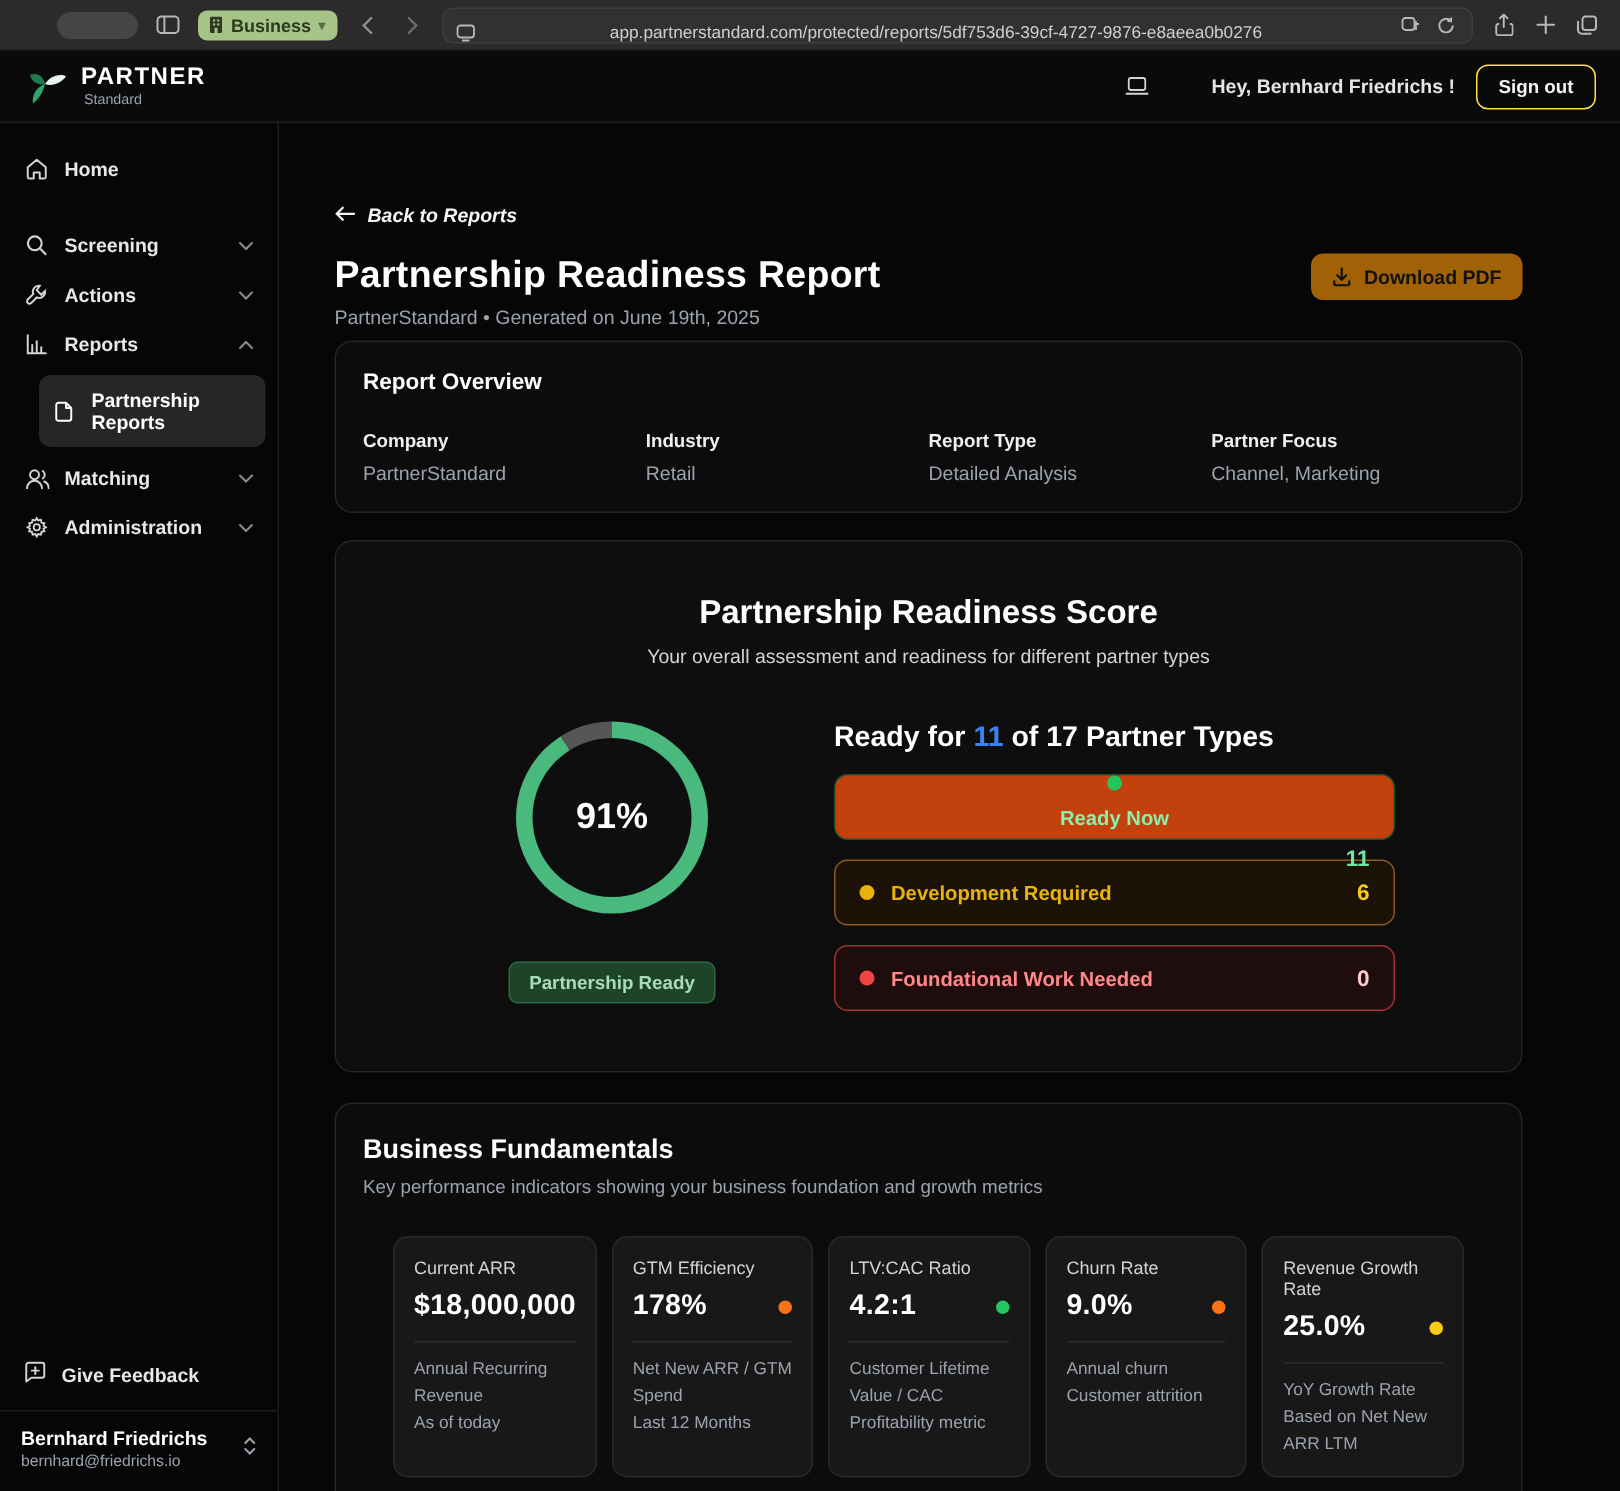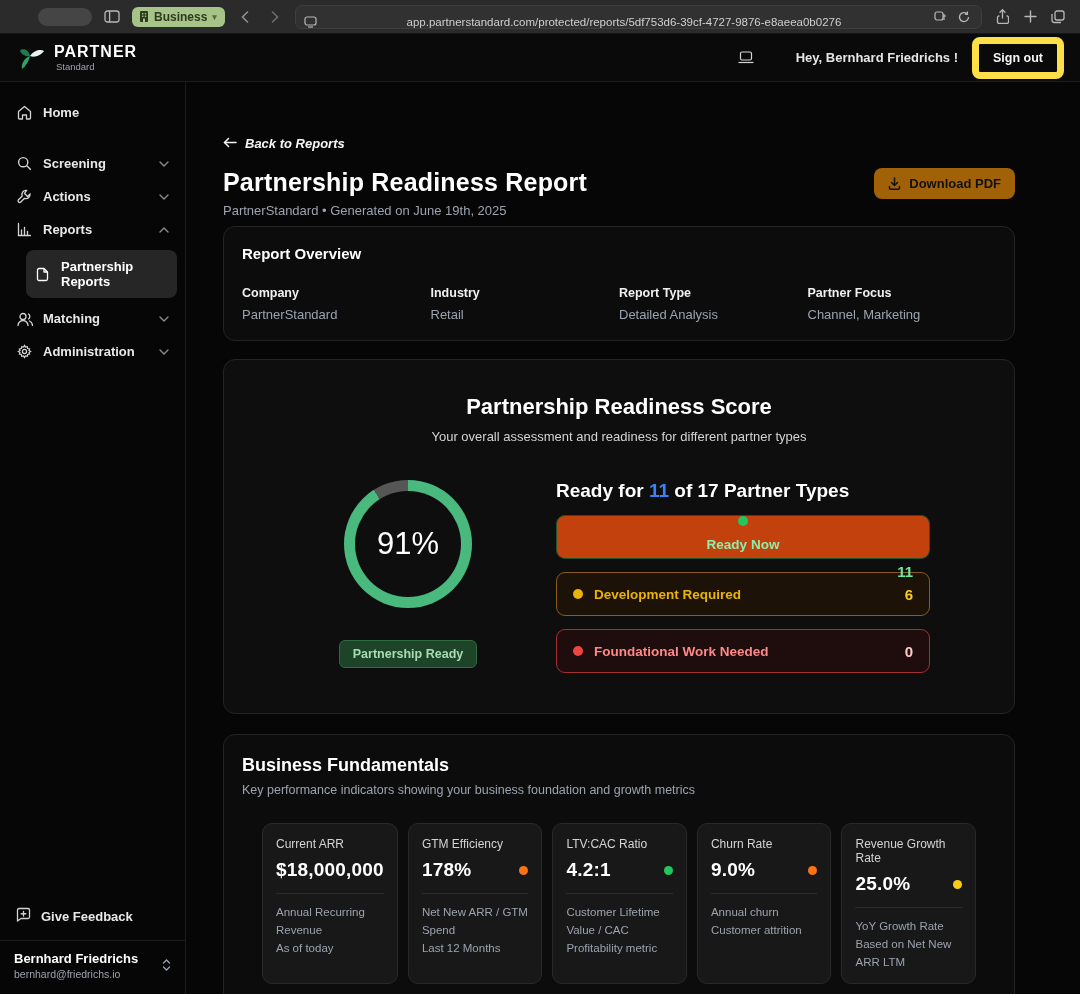--- a/index.html
+++ b/index.html
@@ -20,21 +20,21 @@
   .chrome-right { display:flex; align-items:center; gap:4px; }
 
   
   .appbar { height:48px; background:#0a0a0a; border-bottom:1px solid #1d1d1d; display:flex; align-items:center; padding:0 16px; }
   .logo { display:flex; align-items:center; gap:8px; }
   .logo-text { line-height:1; }
   .logo-title { color:#fff; font-weight:bold; font-size:16px; letter-spacing:1px; }
   .logo-sub { color:#9ca3af; font-size:9.5px; margin-top:2px; padding-left:2px; }
   .appbar-right { margin-left:auto; display:flex; align-items:center; gap:14px; }
   .greeting { color:#e5e5e5; font-size:13px; font-weight:bold;margin-left:28px; }
-  .signout-btn { background:transparent; color:#f5f5f5; font-size:12.5px; font-weight:bold; border:7px solid #fde047; border-radius:8px; padding:7px 14px; cursor:pointer; font-family:inherit; }
+  .signout-btn { background:transparent; color:#f5f5f5; font-size:12.5px; font-weight:bold; border:1px solid #fde047; border-radius:8px; padding:7px 14px; cursor:pointer; font-family:inherit; }
 
   
   .body-row { display:flex; height:912px; }
   .sidebar { width:186px; flex:none; border-right:1px solid #1b1b1b; display:flex; flex-direction:column; padding:14px 8px 10px 8px; }
   .side-item { display:flex; align-items:center; gap:10px; color:#e8e8e8; font-size:13px; font-weight:bold; padding:9px 8px; border-radius:8px; cursor:pointer; }
   .side-item .sicon { width:17px; display:flex; justify-content:center; color:#d4d4d4; flex:none; }
   .side-item .chev { margin-left:auto; color:#8a8a8a; display:flex; }
   .side-gap { height:18px; }
   .side-sub { margin:4px 0 4px 18px; background:#262626; color:#fff; }
   .side-spacer { flex:1; }
@@ -59,21 +59,21 @@
   .ov-value { color:#9ca3af; font-size:13px; margin-top:7px; }
 
   
   .score-card { margin-top:18px; padding:34px 24px 40px; background:#0e0e0e; }
   .score-title { text-align:center; color:#fff; font-size:22px; font-weight:bold; }
   .score-sub { text-align:center; color:#d4d4d4; font-size:13px; margin-top:9px; }
   .score-body { margin-top:36px; display:flex; justify-content:center; gap:48px; }
   .gauge-col { display:flex; flex-direction:column; align-items:center; width:200px; flex:none; }
   .gauge { width:128px; height:128px; border-radius:50%; position:relative; }
   .gauge-inner { position:absolute; inset:11px; border-radius:50%; background:#0e0e0e; display:flex; align-items:center; justify-content:center; }
-  .gauge-pct { color:#fff; font-size:31px; font-weight:normal; }
+  .gauge-pct { color:#fff; font-size:24px; font-weight:bold; }
   .ready-badge { margin-top:32px; background:#1d4428; border:1px solid #2d6a3f; color:#a7dcb6; font-size:12.5px; font-weight:bold; border-radius:6px; padding:6px 13px; }
   .ready-col { width:374px; flex:none; }
   .ready-head { color:#fff; font-size:19px; font-weight:bold; }
   .status-row { margin-top:13px; height:44px; border-radius:9px; border:1px solid; display:flex; align-items:center; padding:0 16px; gap:11px; }
   .status-row:first-of-type { margin-top:18px; }
   .row-green  { background:#c2410c; border-color:#1f5430;flex-direction:column; }
   .row-yellow { background:#1c1207; border-color:#8a5a1e; }
   .row-red    { background:#1f0c0c; border-color:#a33030; }
   .dot { width:10px; height:10px; border-radius:50%; flex:none; }
   .status-label { font-size:13.5px; font-weight:bold; }

